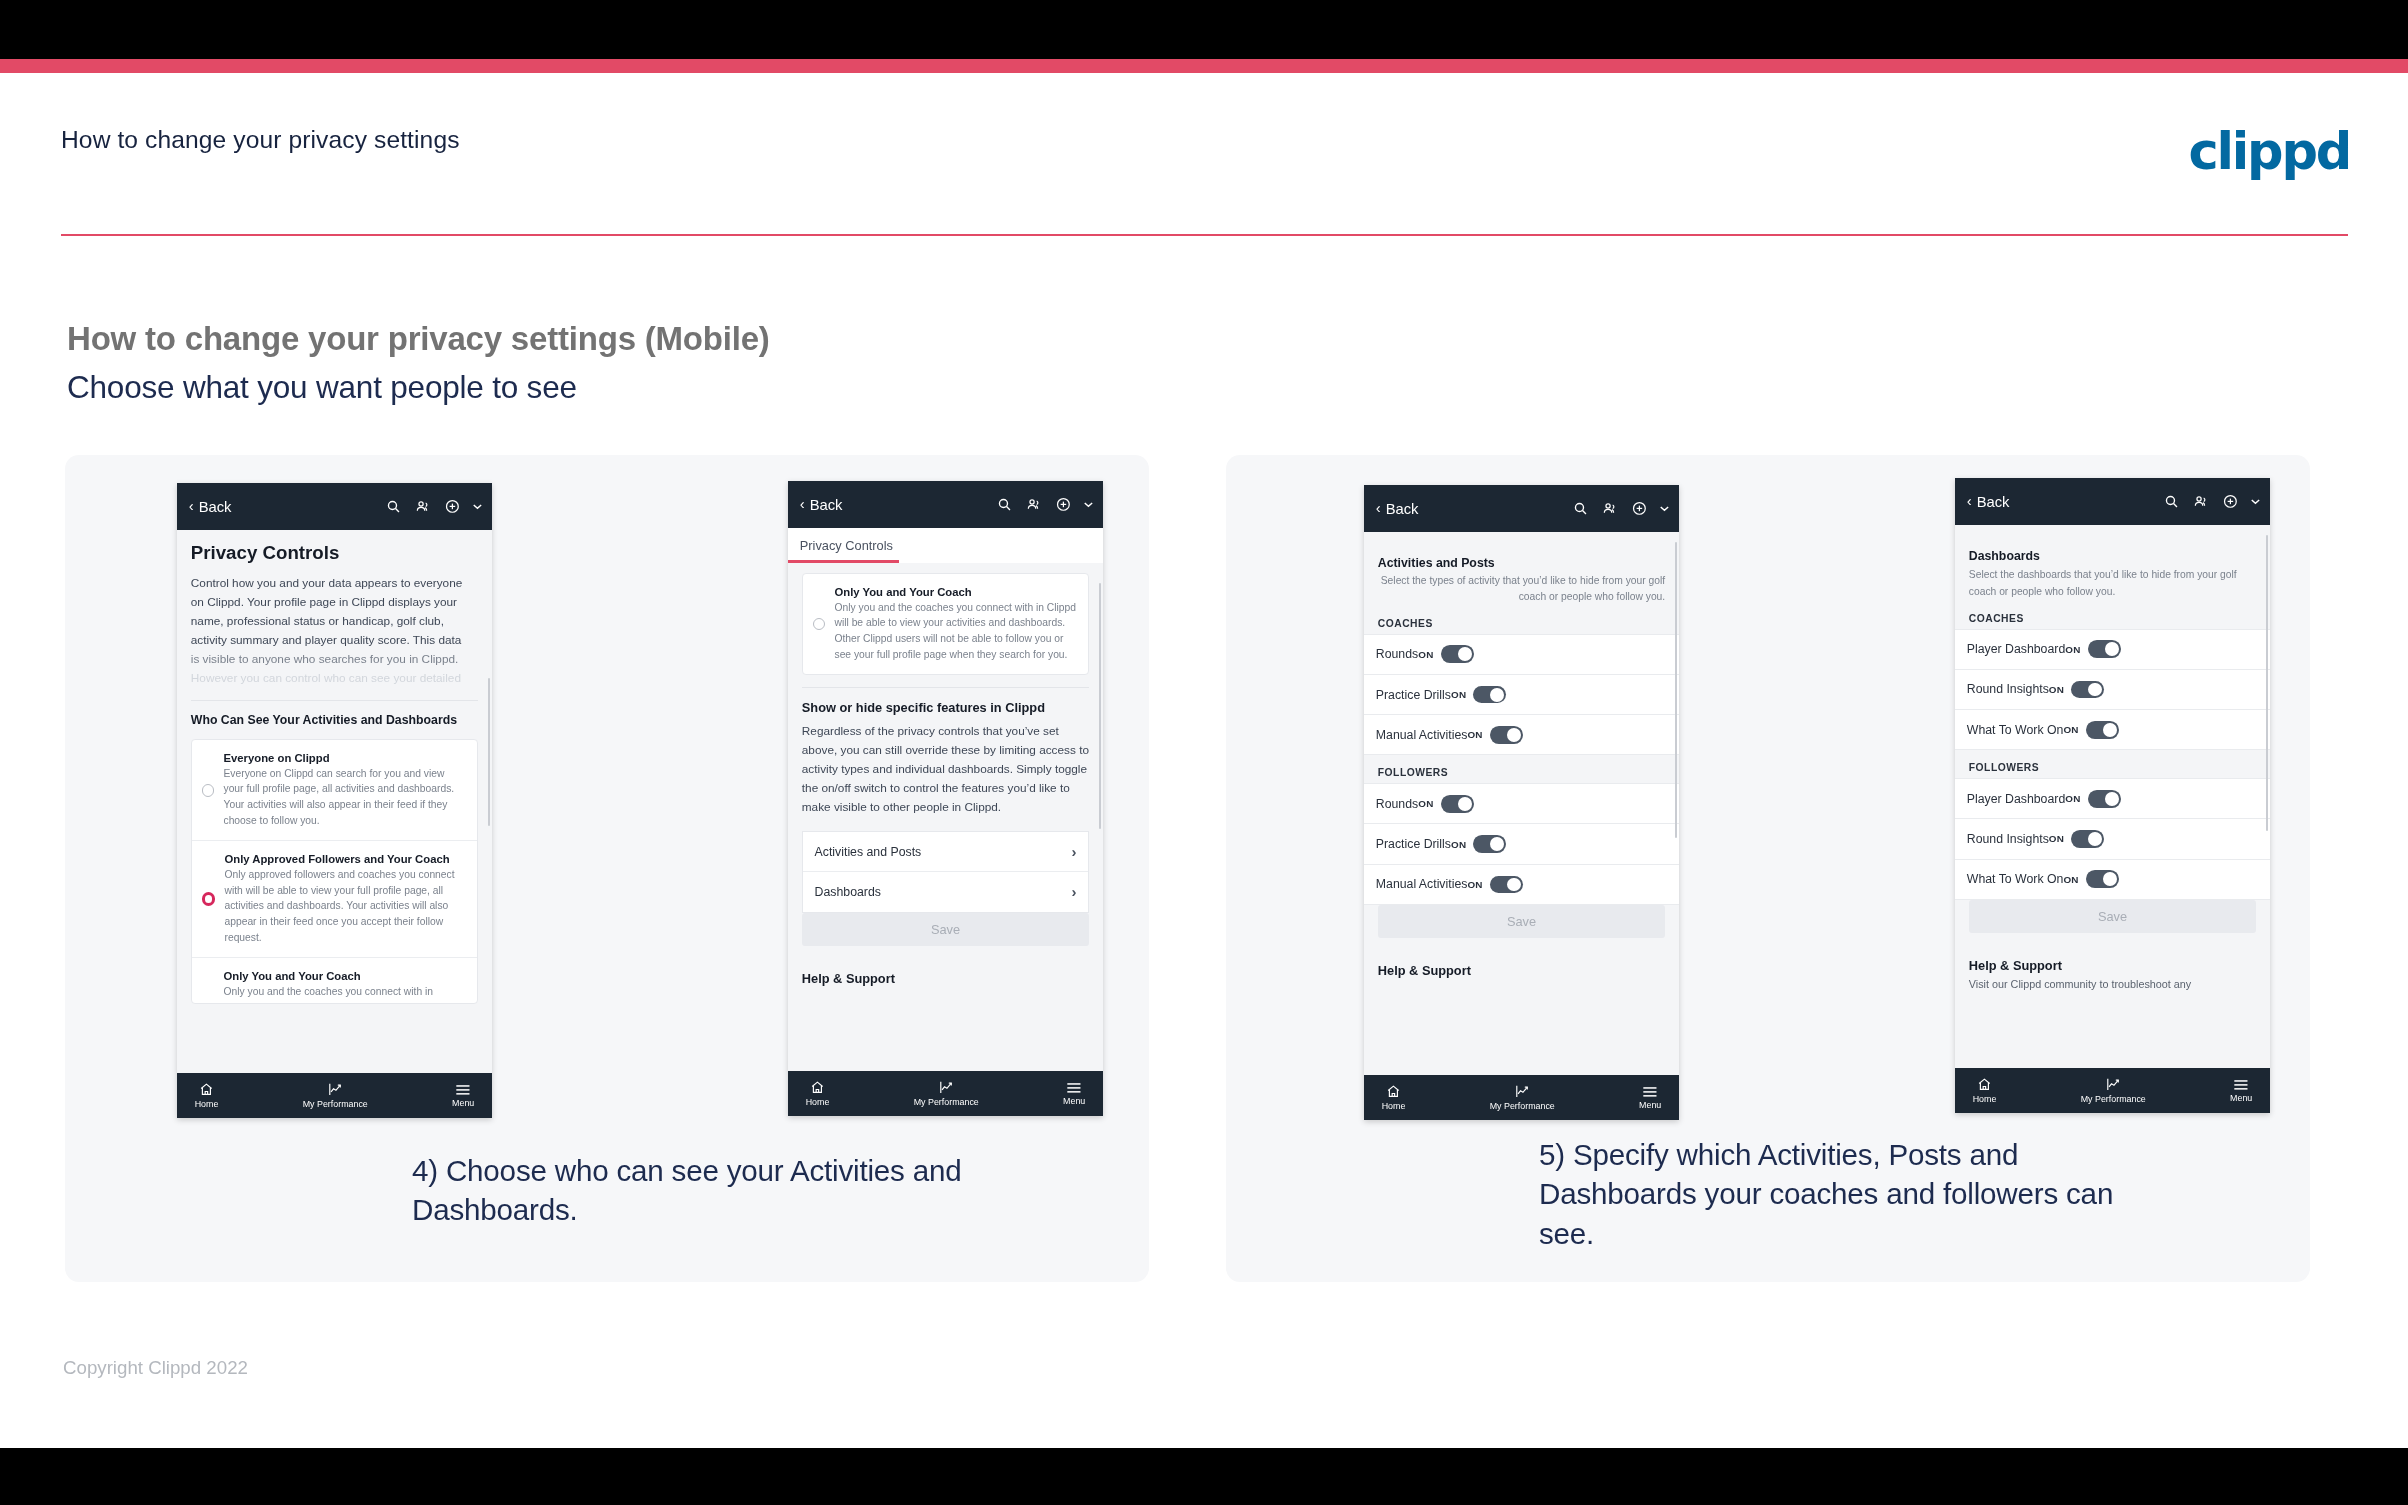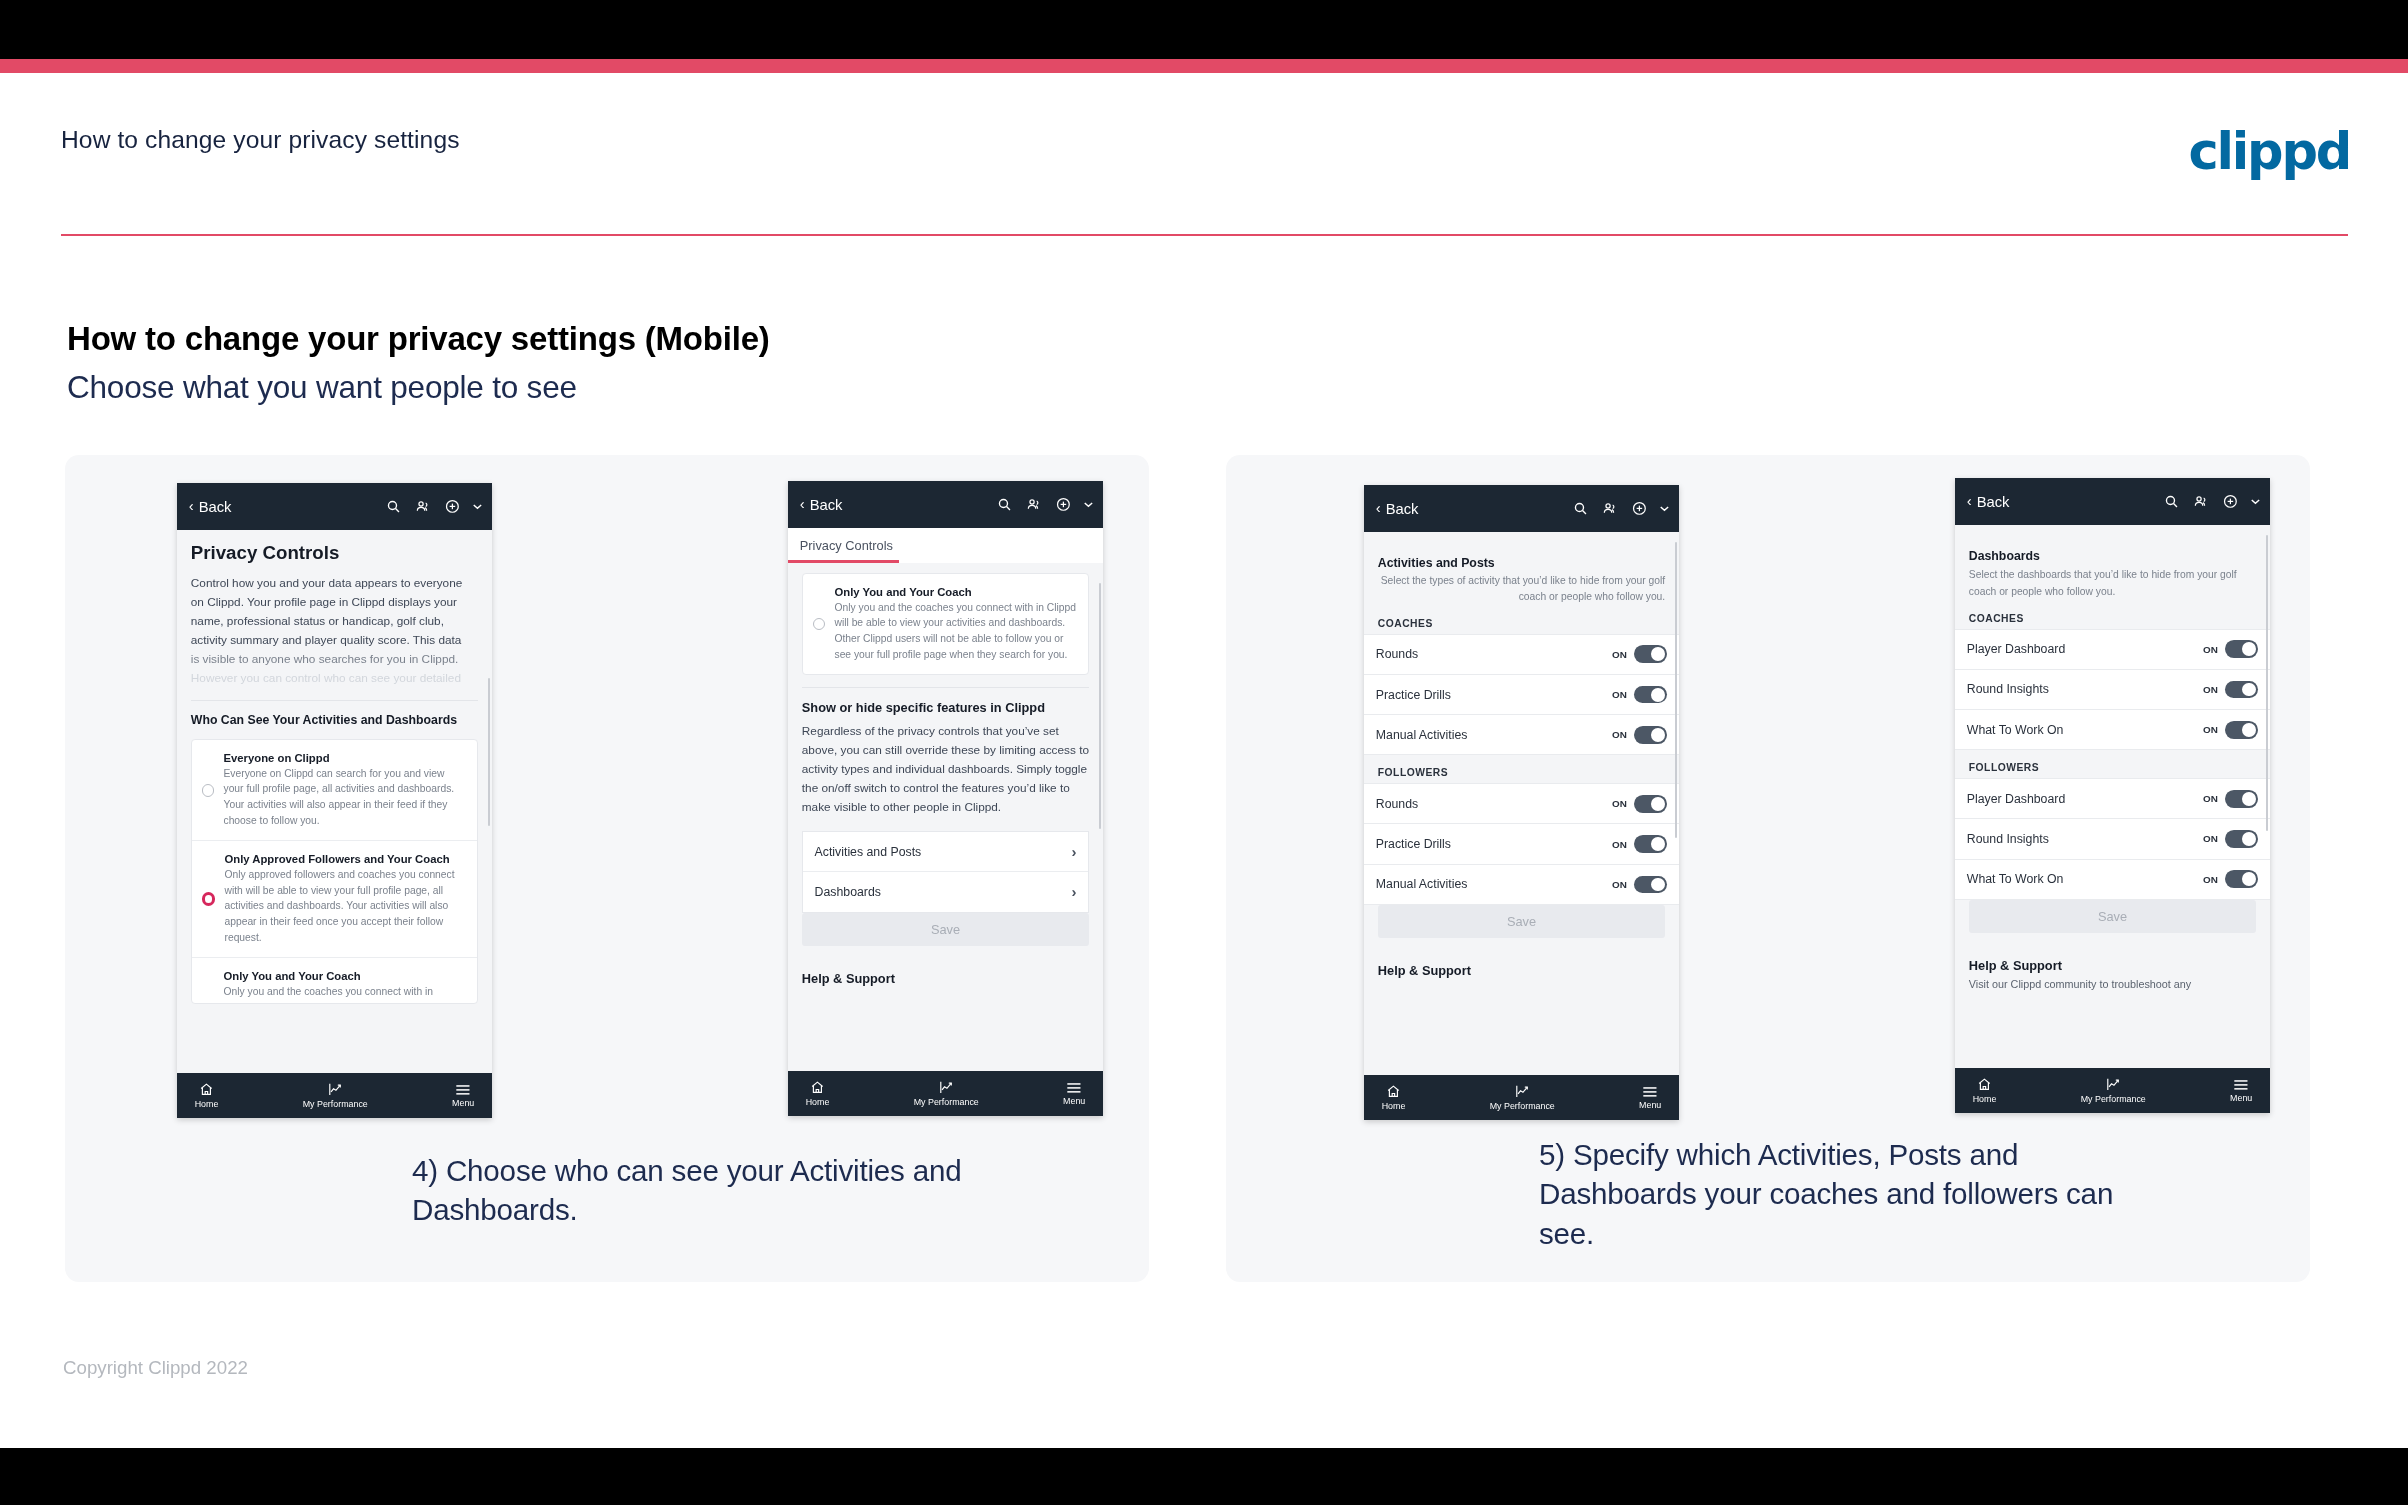--- a/index.html
+++ b/index.html
@@ -40,21 +40,21 @@
     letter-spacing: -2.2px; line-height: 1;
     font-family: "DejaVu Sans", sans-serif;
   }
   .header-rule {
     position: absolute; left: 61px; top: 234px; width: 2287px; height: 2px;
     background: #e24a66;
   }
   
   .title-main {
     position: absolute; left: 67px; top: 320px;
-    font-size: 33px; font-weight: 700; color: #000000;
+    font-size: 33px; font-weight: 700; color: #737373;
     letter-spacing: -0.2px;
   }
   .title-sub {
     position: absolute; left: 67px; top: 369px;
     font-size: 31.5px; font-weight: 400; color: #1d2b4f;
     letter-spacing: -0.2px;
   }
   
   .panel {
     position: absolute; background: #f6f7f9; border-radius: 13.8px;
@@ -137,21 +137,21 @@
   .save-btn {
     background:#e8eaee; color:#a9aeb6; text-align:center;
     font-size:12.8px; padding:8.9px 0; border-radius:3px; margin-top:0;
   }
   .help-h { font-size:12.8px; font-weight:700; color:#151b26; margin-top:25.6px; }
   .help-p { font-size:10.8px; color:#5b636f; margin-top:3px; line-height:1.5; }
 
   .sec-label { font-size:10.3px; font-weight:700; color:#2a313c; letter-spacing:0.5px; margin: 11.8px 0 5.9px; }
 
   .tgl-row {
-    display:flex; align-items:center; justify-content:space-between;
+    display:flex; align-items:center; 
     background:#ffffff; border-top:1px solid #e9ebee; border-bottom:1px solid #e9ebee;
     padding: 10.8px 11.8px; margin-top:-1px;
   }
   .tgl-label { font-size:12.3px; color:#2a313c; }
   .tgl-right { display:flex; align-items:center; gap:6.9px; }
   .tgl-on { font-size:9.9px; font-weight:700; color:#2a313c; letter-spacing:0.3px; }
   .switch {
     width:33px; height:17.7px; border-radius:8.9px; background:#4c5765; position:relative;
   }
   .switch .knob {

